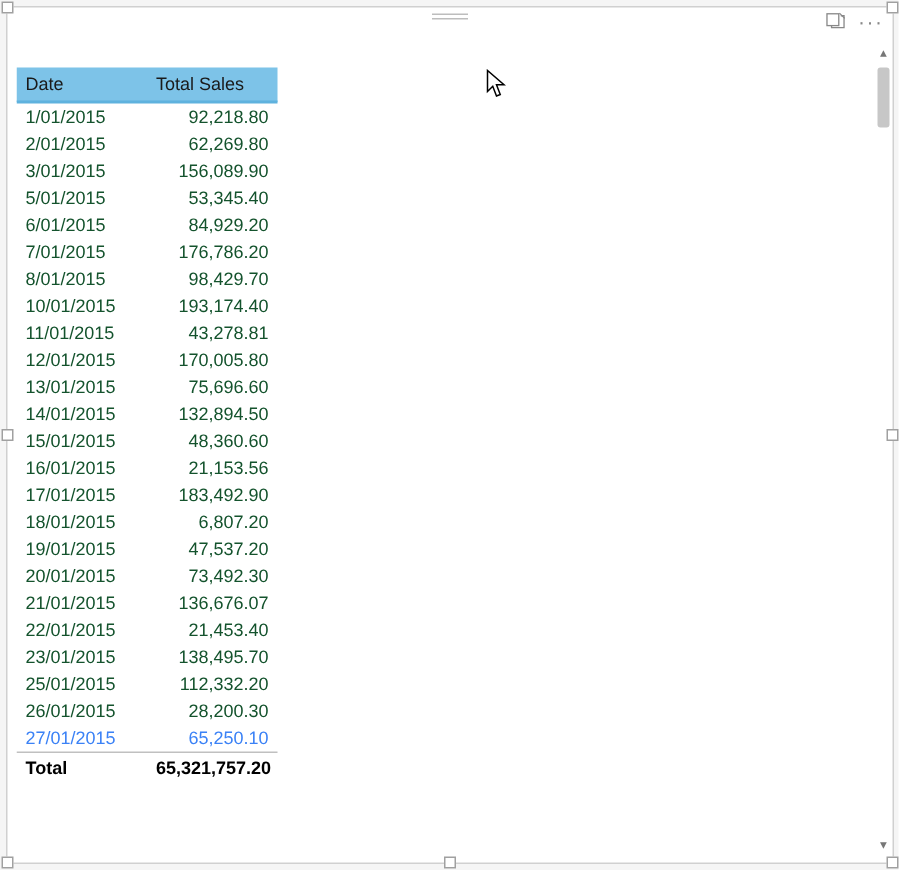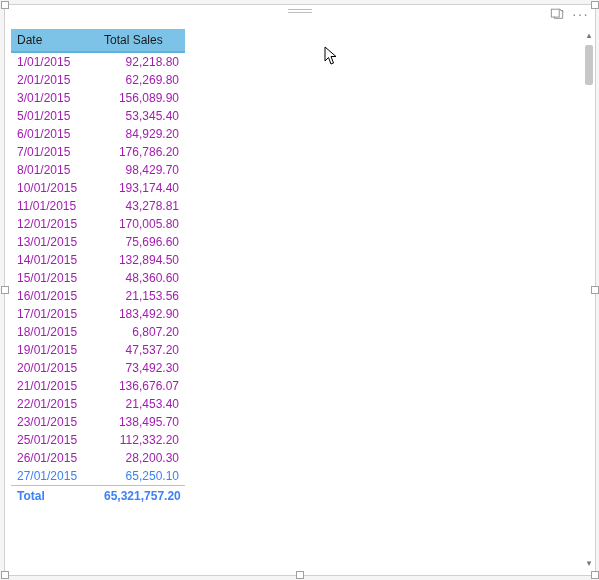--- a/index.html
+++ b/index.html
@@ -67,50 +67,51 @@
       right: 12px;
       top: 24px;
       bottom: 6px;
       overflow: hidden;
       display: flex;
       flex-direction: column;
     }
     table {
       border-collapse: collapse;
       table-layout: fixed;
+      margin-top: 16px;
     }
     col.col-date { width: 78px; }
     col.col-sales { width: 96px; }
     thead th {
       background: #7dc3e8;
       color: #1a1a1a;
       font-weight: 400;
       text-align: left;
       padding: 4px 6px;
       font-size: 12px;
       border-bottom: 2px solid #5fb2de;
     }
     tbody {
       display: block;
       overflow: hidden;
     }
     thead, tfoot, tbody tr { display: table; width: 174px; table-layout: fixed; }
     tbody td {
       padding: 2px 6px;
       font-size: 12px;
-      color: #a21caf;
+      color: #14532d;
       white-space: nowrap;
     }
     tbody td.num { text-align: right; }
     tfoot td {
       border-top: 1px solid #c0c0c0;
       font-weight: 700;
       padding: 3px 6px;
       font-size: 12px;
-      color: #3b82f6;
+      color: #000000;
     }
     tfoot td.num { text-align: right; }
     .cutoff-row td { color: #3b82f6; }
     .scrollbar-v {
       position: absolute;
       right: 1px;
       top: 24px;
       bottom: 6px;
       width: 10px;
     }

